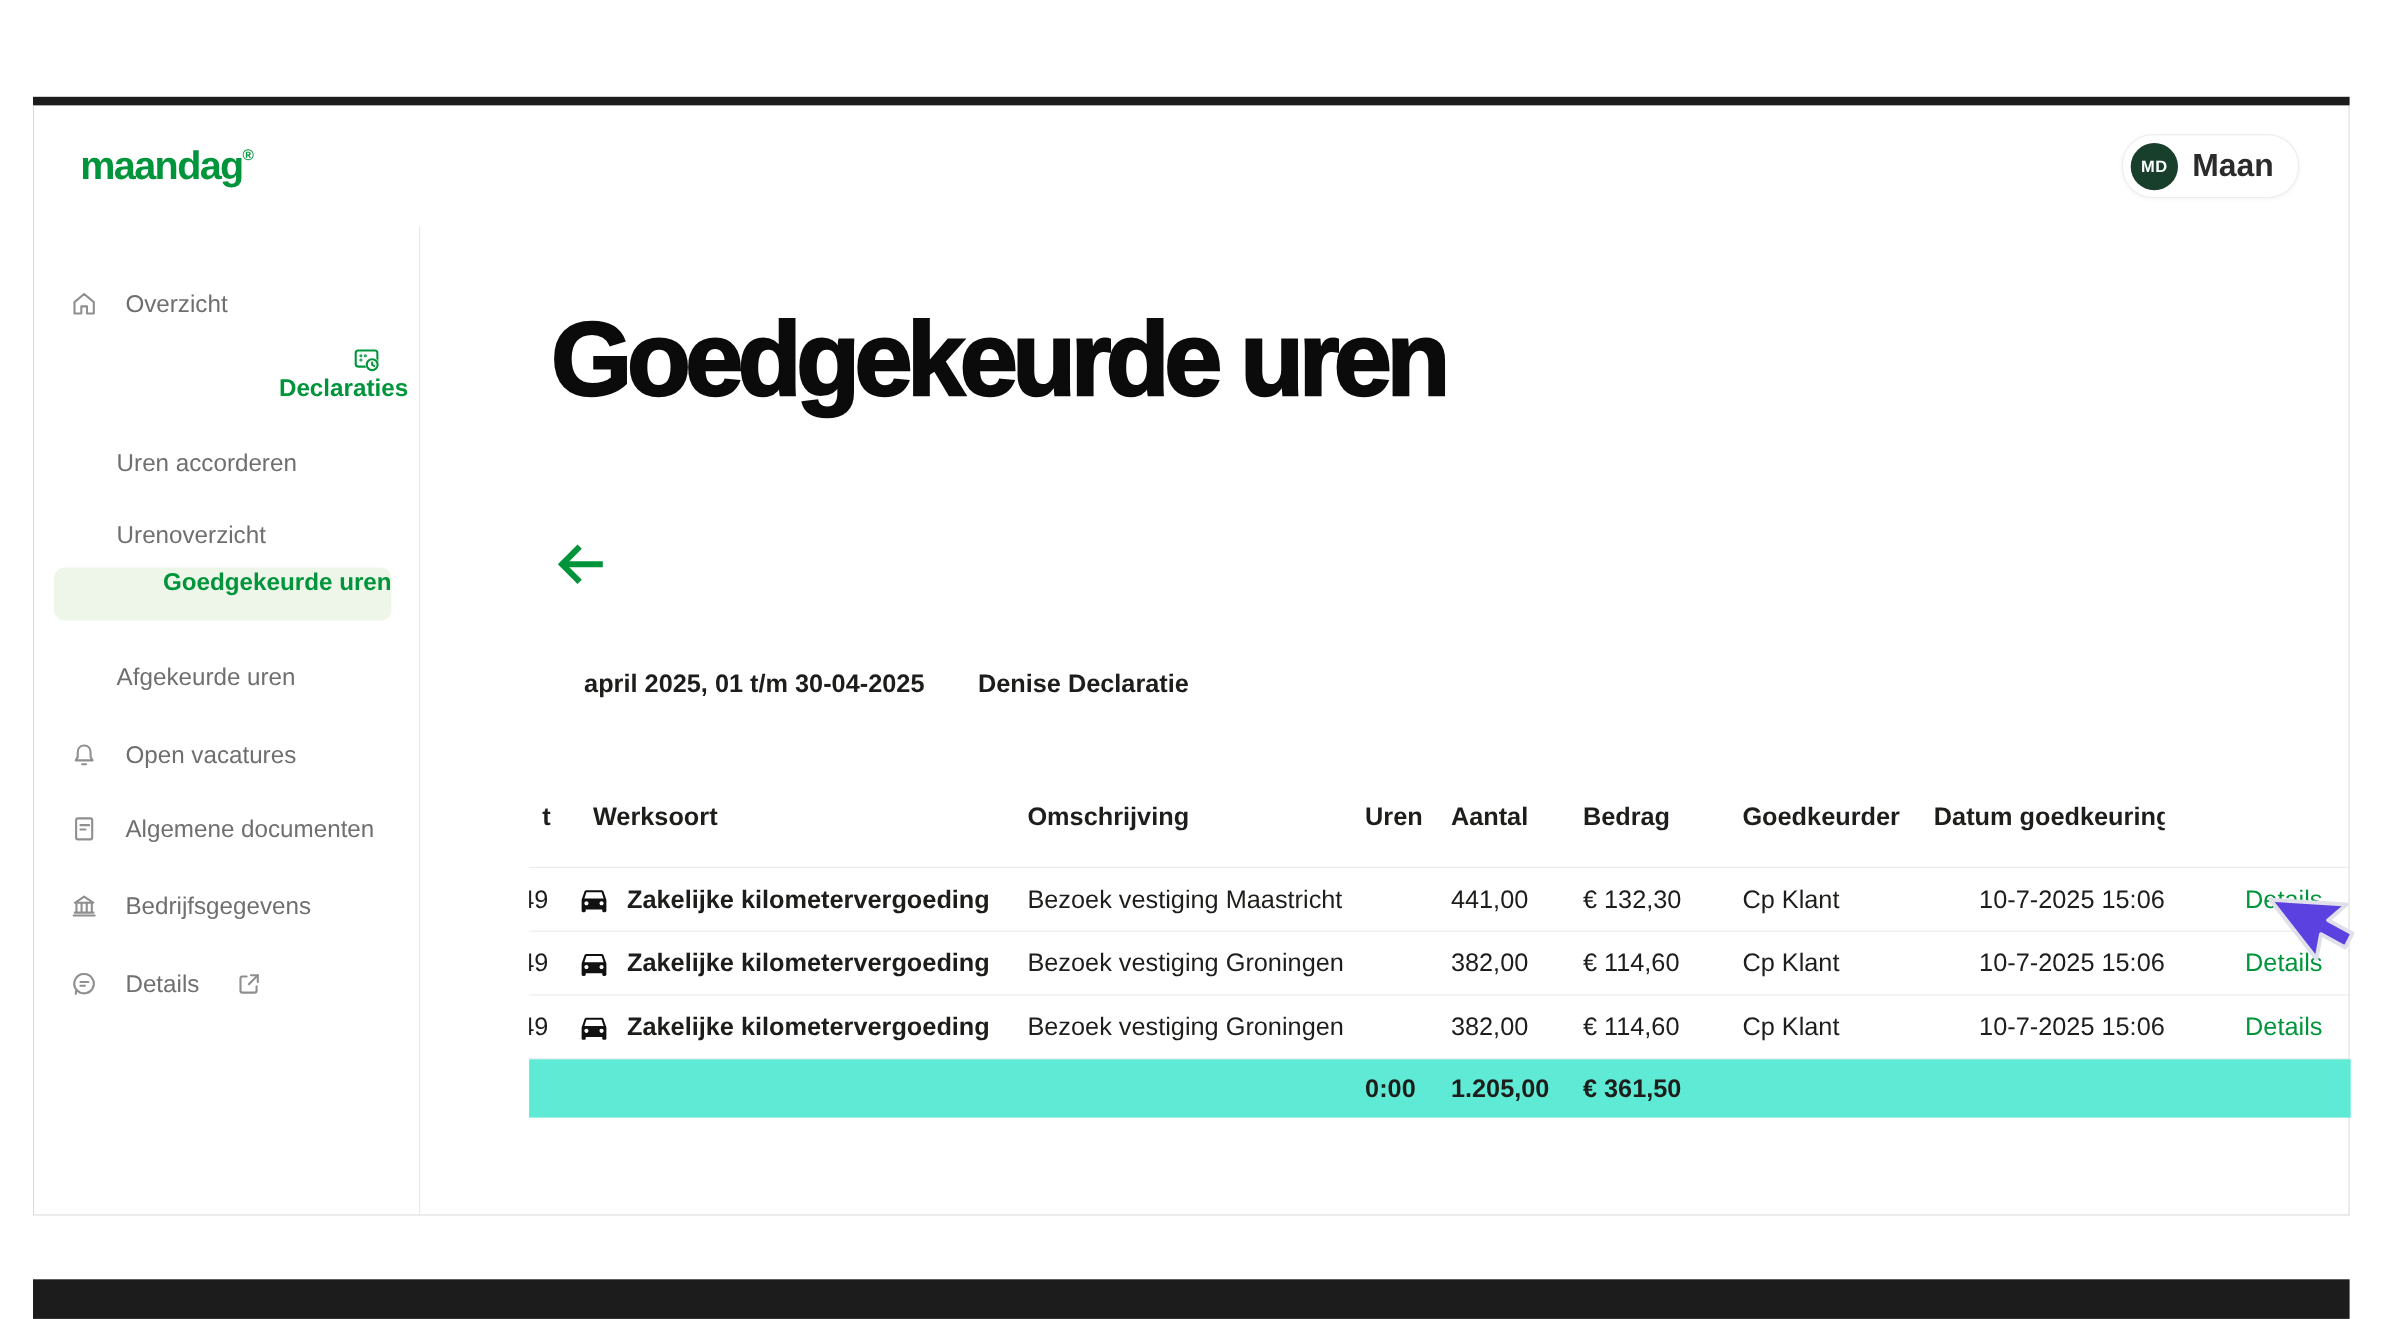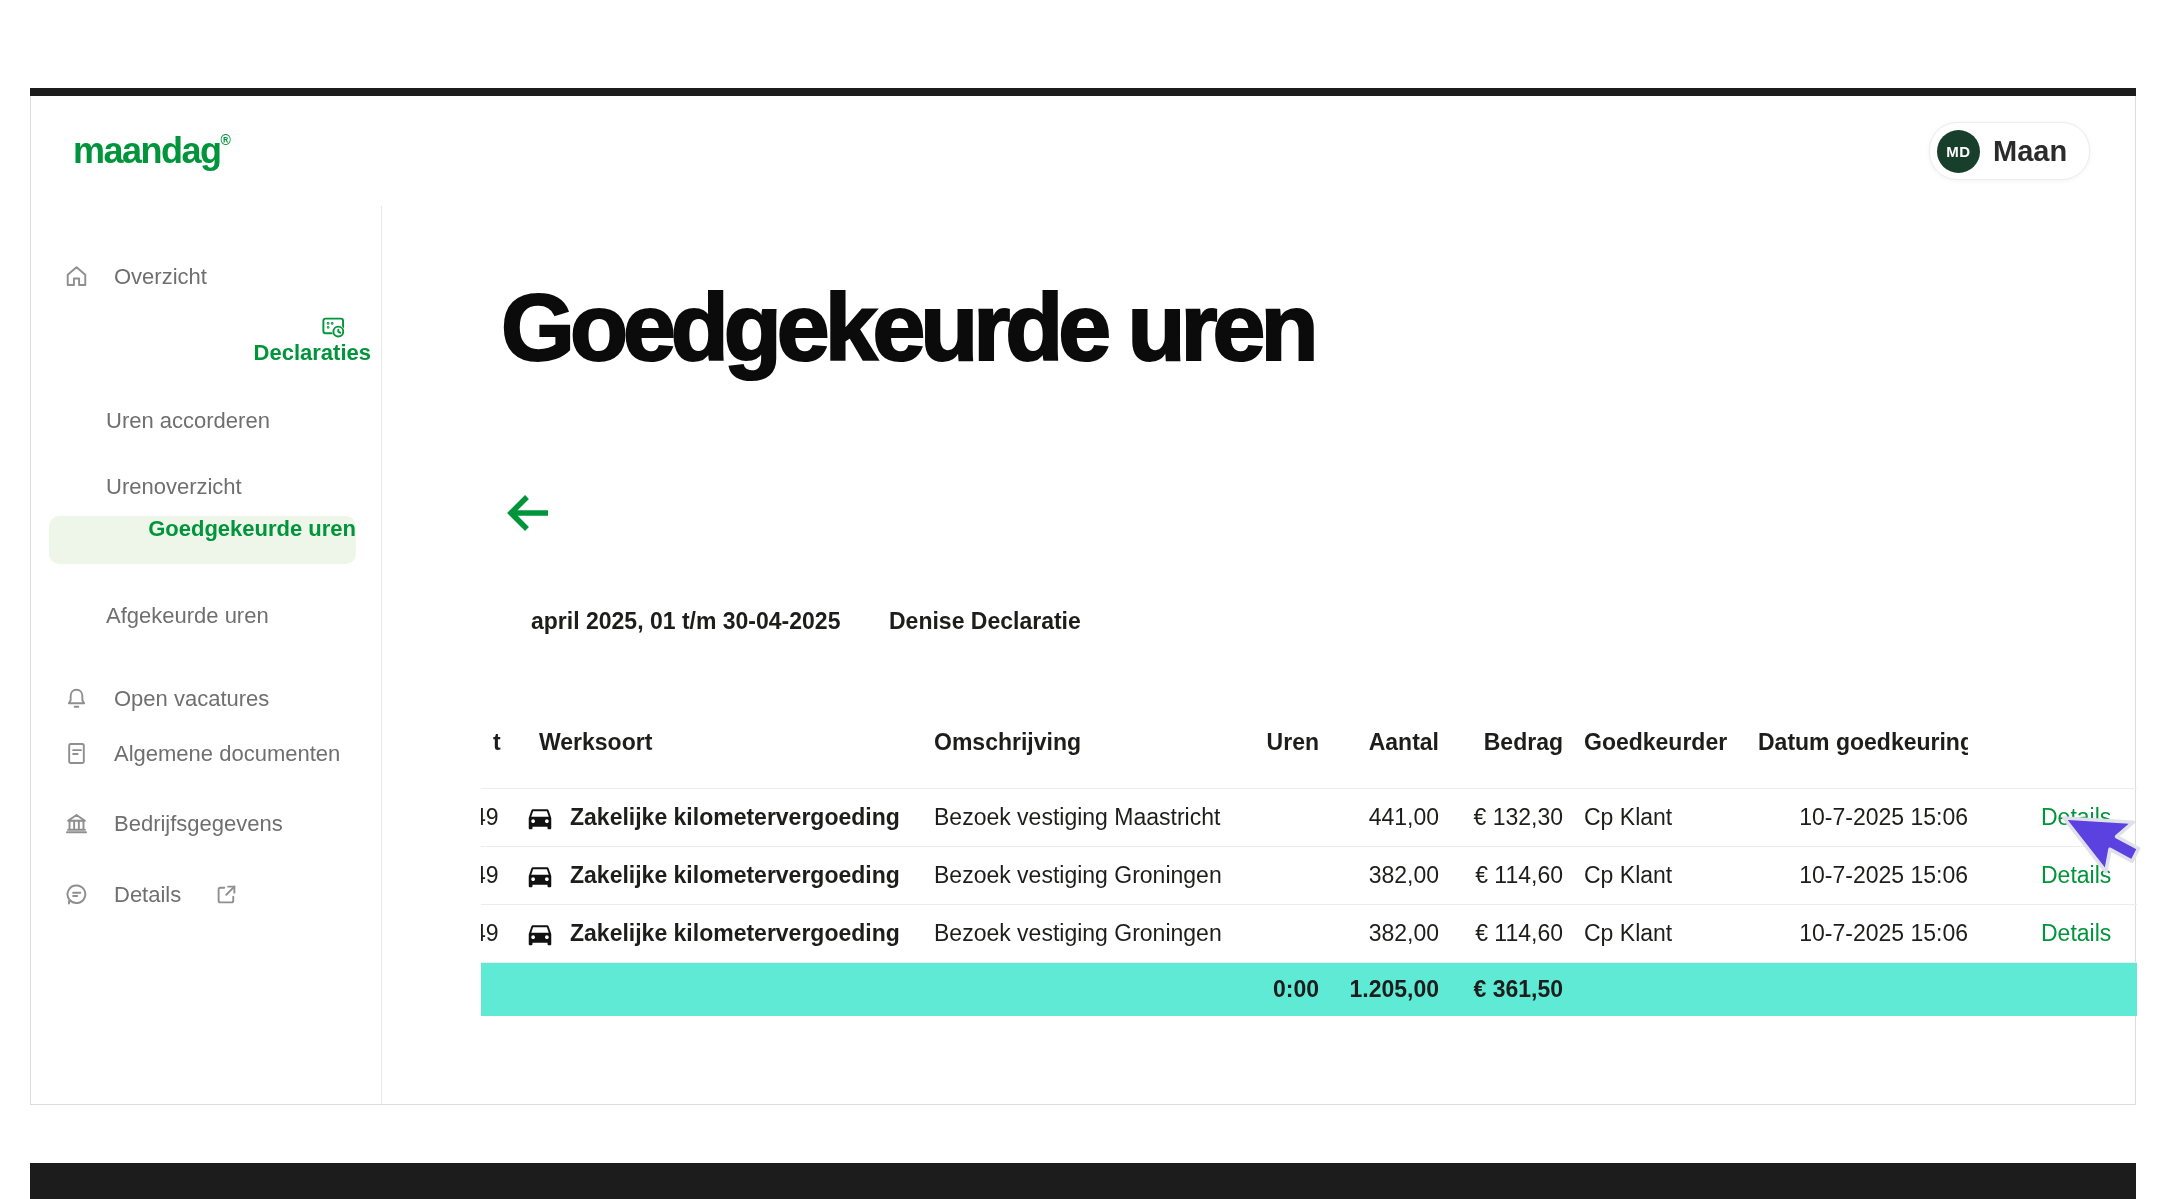--- a/index.html
+++ b/index.html
@@ -39,21 +39,21 @@
   .thead{height:92px;font-weight:bold;border-bottom:1px solid #ececec;}
   .tbody-row{height:57px;border-bottom:1px solid #ececec;}
   .trow-total{height:53px;background:#5eead4;font-weight:bold;}
   .cell{white-space:nowrap;overflow:hidden;}
   .c-num{padding-left:12px;}
   .c-num-cell{overflow:hidden;}
   .c-num-cell span{display:inline-block;margin-left:-8px;}
   .c-werk-h{padding-left:22px;}
   .c-werk{display:flex;align-items:center;font-weight:bold;}
   .car{width:30px;height:30px;margin-left:8px;margin-right:15px;flex:0 0 auto;}
-  .num{text-align:right;}
+  .num{text-align:left;}
   .c-goed{padding-left:21px;}
   .c-datum-h{padding-left:20px;}
   .c-datum{text-align:right;}
   .c-details{padding-left:73px;}
   .details-link{color:#00953b;cursor:pointer;text-decoration:none;}
   
   .cursor{left:2052px;top:806px;width:96px;height:96px;pointer-events:none;z-index:50;}
 </style>
 </head>
 <body>
@@ -108,21 +108,21 @@
     </div>
 
     <div class="abs side-item green active-pill" style="top:420px">
       <span>Goedgekeurde uren</span>
     </div>
 
     <div class="abs side-item lvl1" style="top:485px">
       <span>Afgekeurde uren</span>
     </div>
 
-    <div class="abs side-item" style="top:568px">
+    <div class="abs side-item" style="top:556px">
       <span class="ic">
           <svg viewBox="0 0 24 24" class="stroke-ic">
             <path d="M12 4.2 C8.8 4.2 6.8 6.6 6.8 9.8 V13.6 L5.2 16.2 H18.8 L17.2 13.6 V9.8 C17.2 6.6 15.2 4.2 12 4.2 Z"></path>
             <path d="M10.4 19.3 H13.6"></path>
           </svg>
         </span>
       <span>Open vacatures</span>
     </div>
 
     <div class="abs side-item" style="top:693px">

